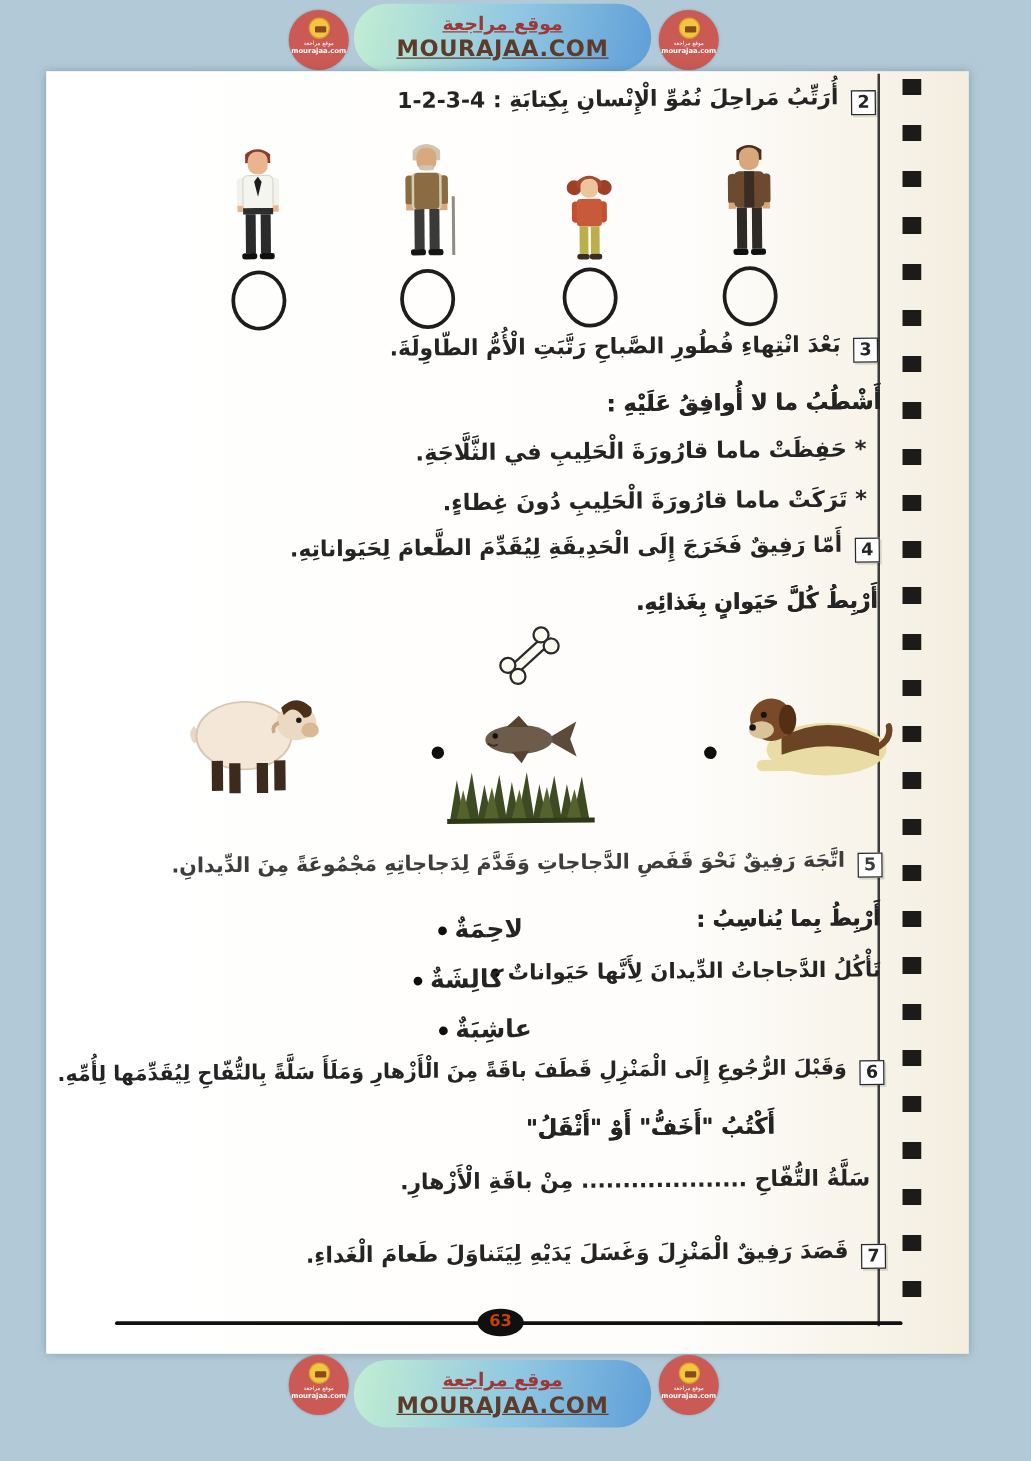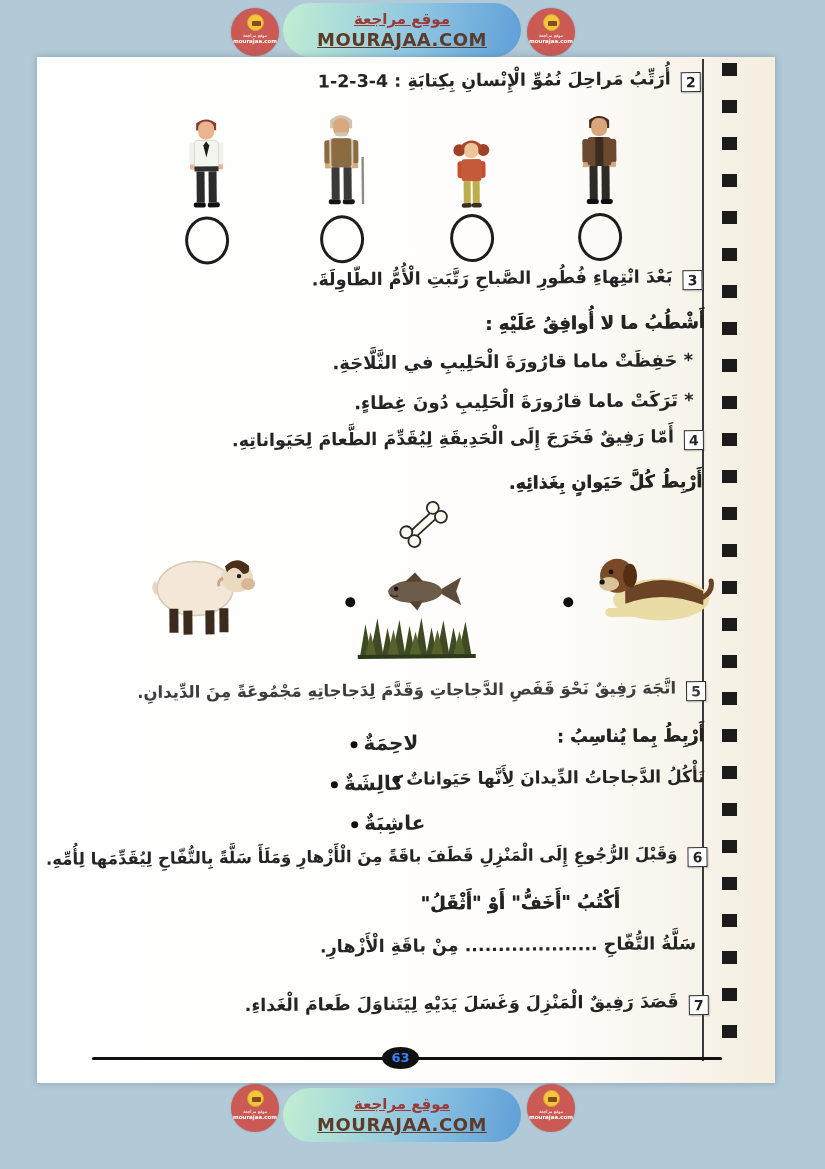--- a/index.html
+++ b/index.html
@@ -89,21 +89,21 @@
   .anim { position:absolute; }
   .dot-point { position:absolute; width:10px; height:10px; border-radius:50%; background:#0e0e0e; }
 
   .opt-dot { display:inline-block; width:7px; height:7px; border-radius:50%; background:#0e0e0e; margin:0 6px; vertical-align:2px; }
   .option { position:absolute; white-space:nowrap; font-weight:bold; font-size:20px; color:#242424; }
 
   
   .page-line { position:absolute; left:55px; top:1000px; width:630px; height:3px; background:#101010; border-radius:2px; }
   .page-num {
     position:absolute; left:345px; top:990px; width:37px; height:22px;
-    background:#101010; border-radius:50%; color:#3b82f6; text-align:center;
+    background:#101010; border-radius:50%; color:#c2410c; text-align:center;
     line-height:22px; font-size:13px; font-weight:bold;
   }
 </style>
 </head>
 <body>
 
 <div class="banner top">
   <div class="logo left">
     <div class="badge"></div>
     <div class="l-ar">موقع مراجعة</div>

